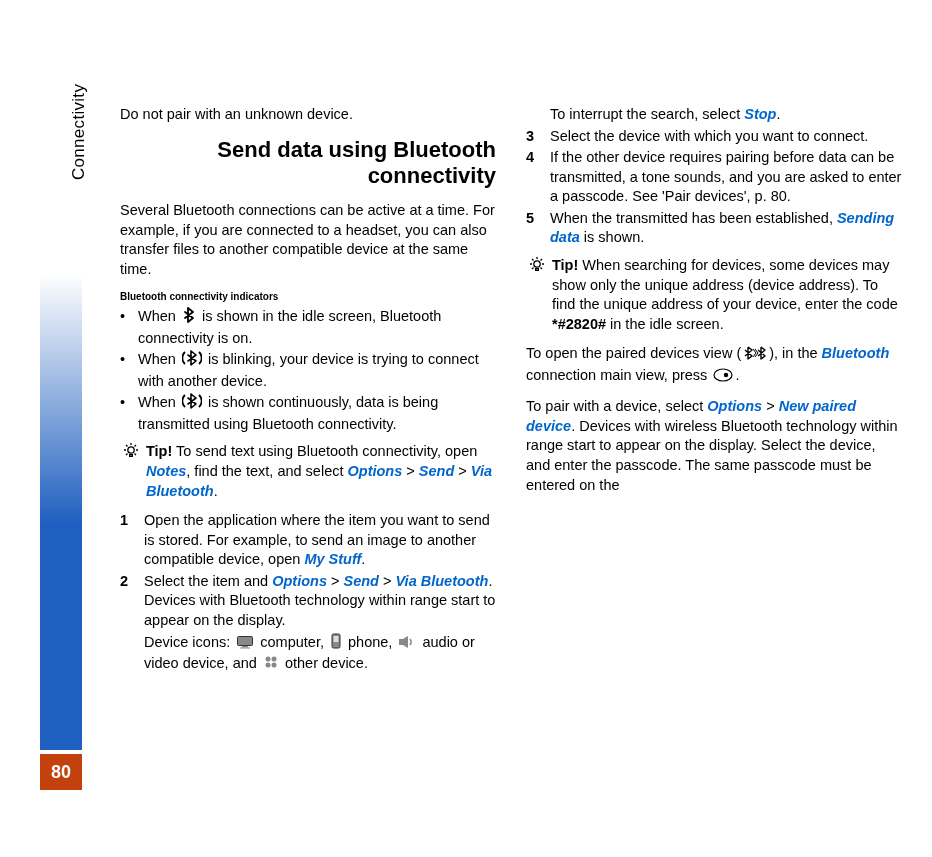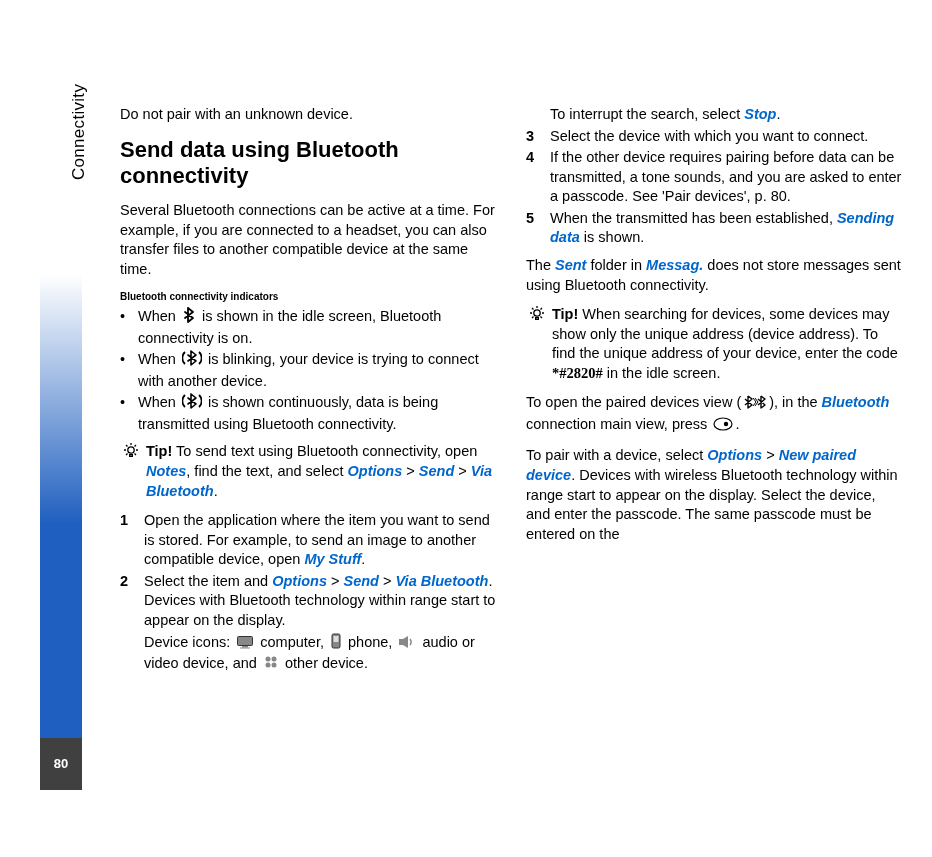--- a/index.html
+++ b/index.html
@@ -48,25 +48,25 @@
     right: 0;
     top: 500px;
     bottom: 40px;
     background: #1f5fbf;
   }
   .side-bar-pagebox {
     position: absolute;
     left: 0;
     right: 0;
     bottom: 0;
-    height: 52px;
-    background: #404040;
+    height: 36px;
+    background: #c2410c;
     color: #fff;
     font-weight: bold;
-    font-size: 13px;
+    font-size: 18px;
     display: flex;
     align-items: center;
     justify-content: center;
   }
   .page {
     position: absolute;
     left: 110px;
     top: 105px;
     right: 30px;
     display: flex;
@@ -76,40 +76,41 @@
   .col {
     flex: 1;
     min-width: 0;
   }
   p { margin: 0 0 10px 0; }
   .h2 {
     font-weight: bold;
     font-size: 22px;
     margin: 12px 0 12px 0;
     line-height: 1.2;
+    text-align: right;
   }
   .h3 {
     font-weight: bold;
     font-size: 10px;
     margin: 10px 0 4px 0;
   }
   .bullets { margin: 0 0 6px 0; }
   .bullet-row { display: flex; margin-bottom: 2px; }
   .bullet-mark { width: 18px; flex: 0 0 18px; }
   .bullet-text { flex: 1; }
   .num-row { display: flex; margin-bottom: 2px; }
   .num-mark { width: 24px; flex: 0 0 24px; font-weight: bold; }
   .num-text { flex: 1; }
   .num-sub { margin-left: 24px; margin-bottom: 6px; }
   .tip-block { display: flex; margin: 8px 0 10px 0; }
   .tip-icon-cell { width: 26px; flex: 0 0 26px; }
   .tip-body { flex: 1; }
   .tip-label { font-weight: bold; }
   .link { color: #0066cc; font-weight: bold; font-style: italic; }
-  .boldcode { font-weight: bold; font-family: Liberation Serif, serif; }
+  .boldcode { font-weight: bold; }
   .inline-icon {
     display: inline-block;
     vertical-align: -2px;
     margin: 0 2px;
   }
 </style>
 </head>
 <body>
 
 <div class="side-bar">
@@ -239,23 +240,20 @@
       <div class="num-text">If the other device requires pairing before data can be transmitted, a tone sounds, and you are asked to enter a passcode. See 'Pair devices', p. 80.</div>
     </div>
 
     <div class="num-row">
       <div class="num-mark">5</div>
       <div class="num-text">
         <span>When the transmitted has been established, </span><span class="link">Sending data</span><span> is shown.</span>
       </div>
     </div>
 
-    <p style="margin-top:8px;">
-      <span>The </span><span class="link">Sent</span><span> folder in </span><span class="link">Messag.</span><span> does not store messages sent using Bluetooth connectivity.</span>
-    </p>
 
     <div class="tip-block">
       <div class="tip-icon-cell">
         <span class="inline-icon"><svg width="18" height="18" viewBox="0 0 18 18">
               <circle cx="9" cy="8" r="3.2" fill="none" stroke="#000" stroke-width="1.3"></circle>
               <path d="M9 1 L9 3 M9 13 L9 15 M2 8 L4 8 M14 8 L16 8 M4 3 L5.5 4.5 M14 3 L12.5 4.5 M4 13 L5.5 11.5 M14 13 L12.5 11.5" stroke="#000" stroke-width="1.3"></path>
               <rect x="7.5" y="12.5" width="3" height="2" fill="none" stroke="#000" stroke-width="1"></rect>
             </svg></span>
       </div>
       <div class="tip-body">

